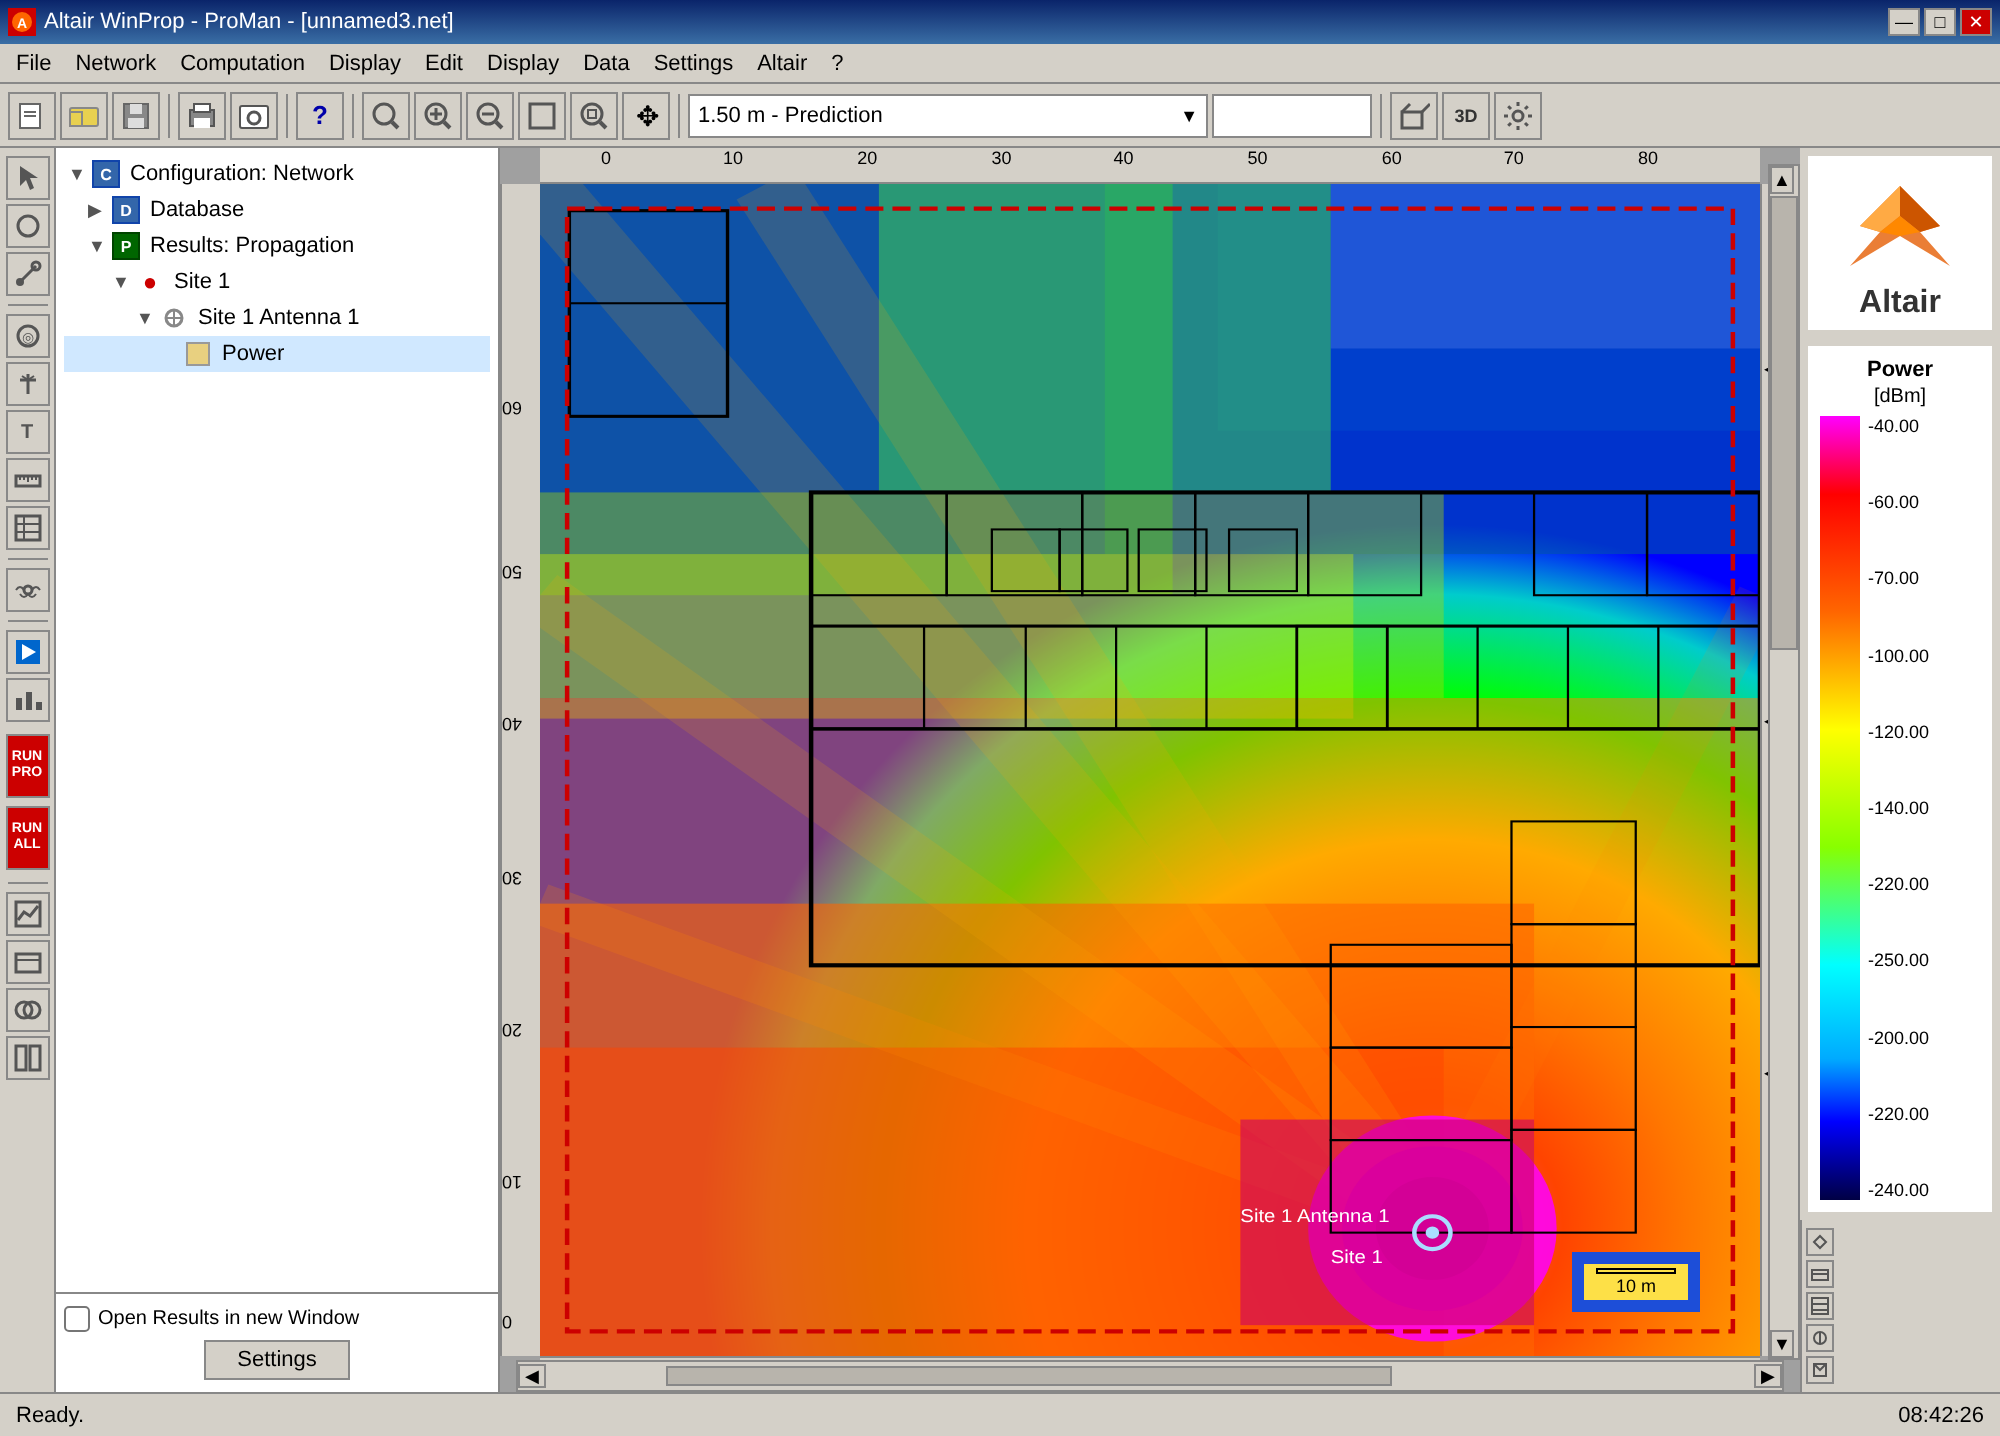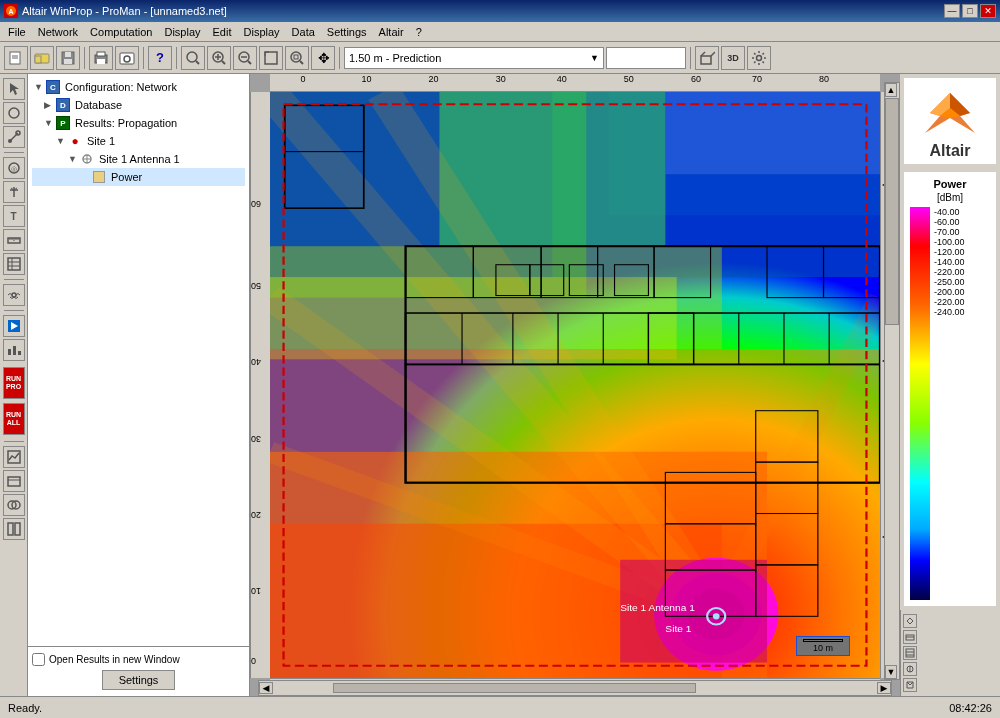--- a/index.html
+++ b/index.html
@@ -225,22 +225,22 @@
     
     #heatmap-svg {
       width: 100%;
       height: 100%;
     }
 
     
     #scale-bar {
       position: absolute;
       bottom: 22px; right: 30px;
-      background: #737373;
-      border: 1px solid #1d4ed8;
+      background: #fde047;
+      border: 6px solid #1d4ed8;
       padding: 2px 6px;
       font-size: 10px;
       display: flex; flex-direction: column; align-items: center;
     }
     .scale-line { width: 40px; height: 3px; border: 1px solid black; background: transparent; }
 
     
     #hscroll {
       position: absolute;
       bottom: 0; left: 8px; right: 8px;
@@ -311,20 +311,21 @@
       display: flex;
     }
     #gradient-bar {
       width: 20px;
       flex-shrink: 0;
       background: linear-gradient(to bottom, #ff00ff, #ff0000, #ff6600, #ffff00, #00ff00, #00ffff, #0000ff, #000066);
     }
     #legend-labels {
       display: flex;
       flex-direction: column;
+      justify-content: space-between;
       padding-left: 4px;
       font-size: 9px;
     }
 
     
     #right-mini-toolbar {
       width: 18px;
       background: #d4d0c8;
       border-left: 1px solid #888;
       display: flex;

